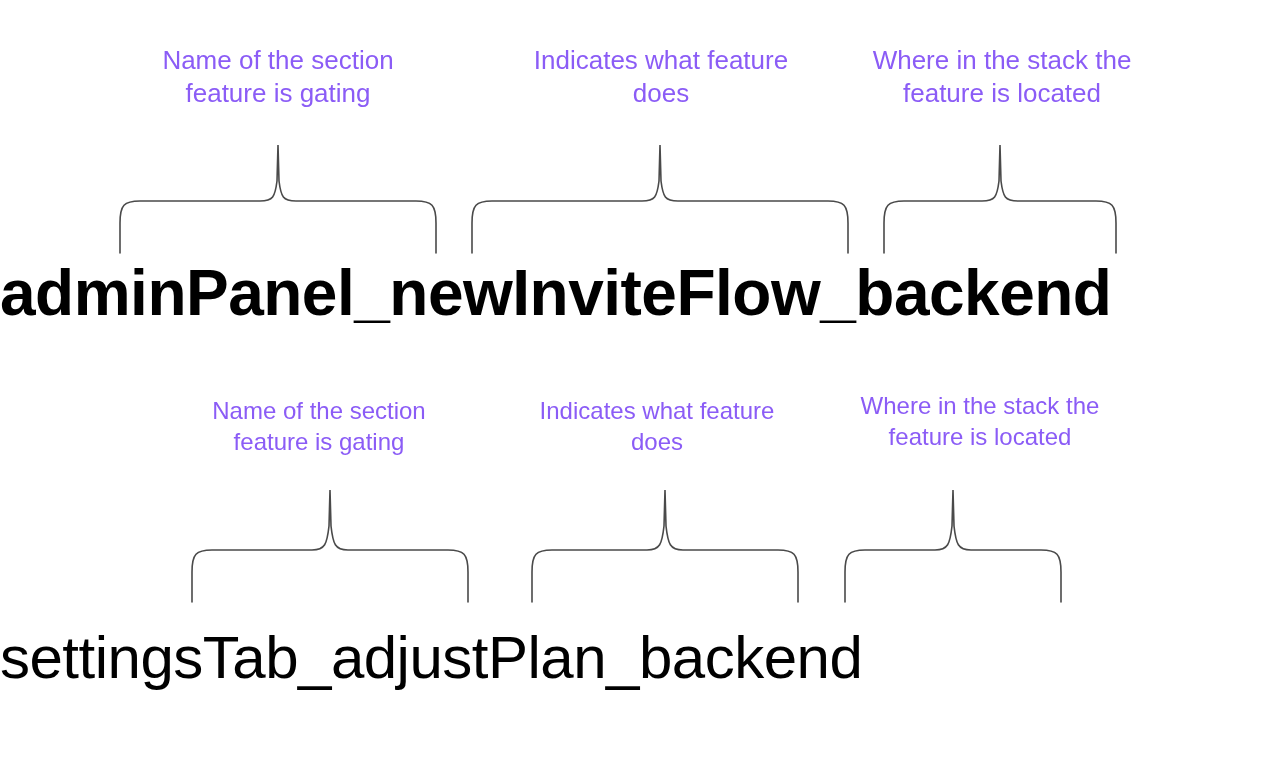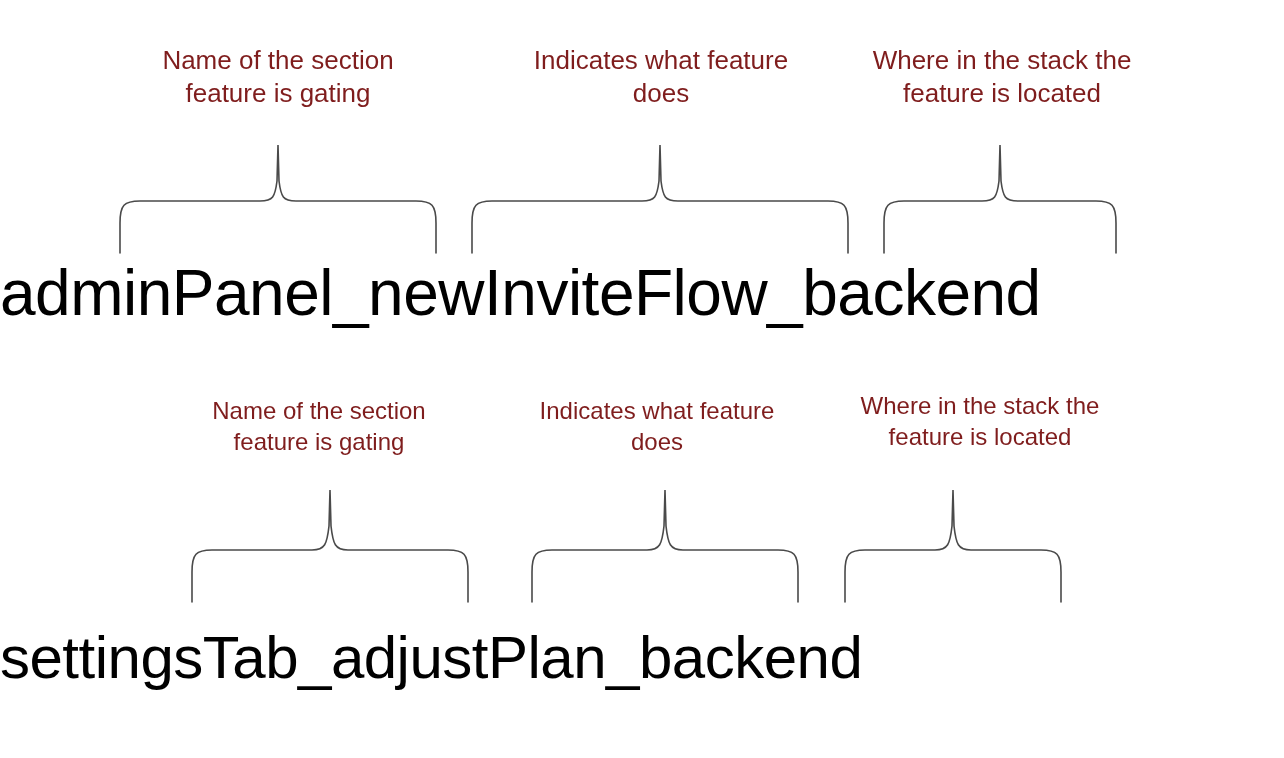--- a/index.html
+++ b/index.html
@@ -20,21 +20,21 @@
   .canvas {
     position: absolute;
     inset: 0;
   }
 
   
   .caption {
     position: absolute;
     text-align: center;
     line-height: 1.28;
-    color: #7f1d1d;
+    color: #8b5cf6;
     white-space: pre-line;
   }
 
   
   .cap-r1 { font-size: 26px; }
   
   .cap-r2 { font-size: 24px; }
 
   
   .brace {
@@ -60,20 +60,21 @@
     color: #000000;
     letter-spacing: -0.5px;
     white-space: nowrap;
   }
   #identifier-row-1 {
     left: 0; right: 0;
     top: 256px;
     text-align: left;
     font-size: 64px;
     padding-right: 176px;
+    font-weight: bold;
   }
   #identifier-row-2 {
     left: 0; right: 0;
     top: 623px;
     text-align: left;
     font-size: 60px;
     padding-right: 66px;
   }
 </style>
 </head>

